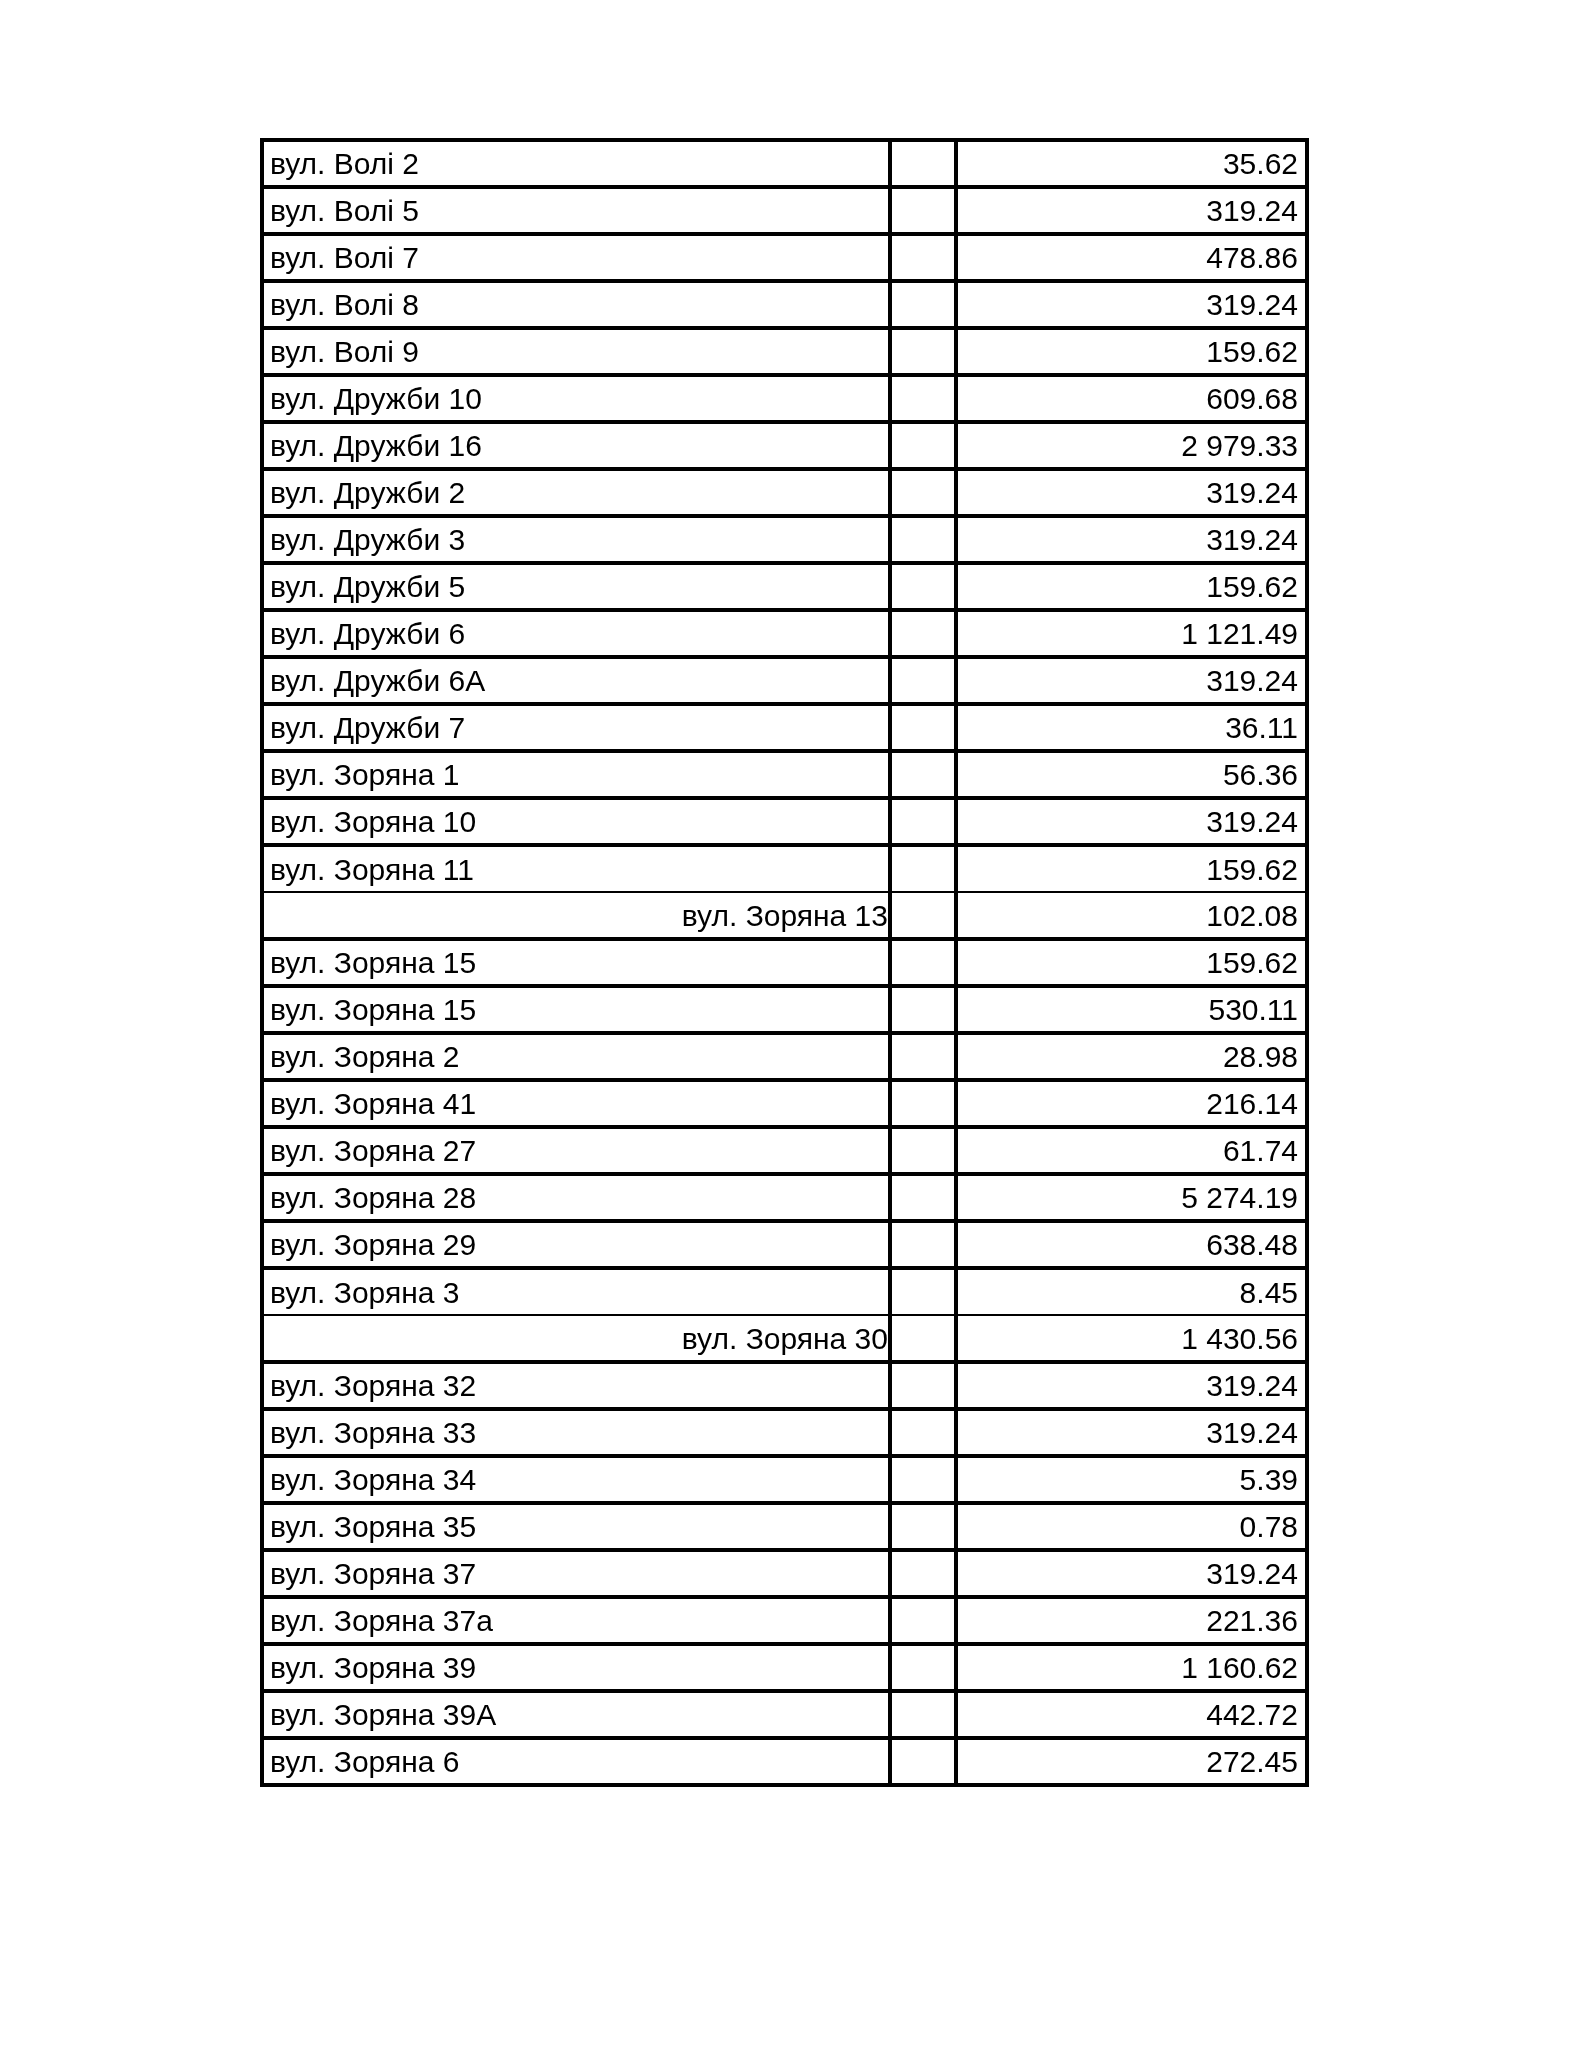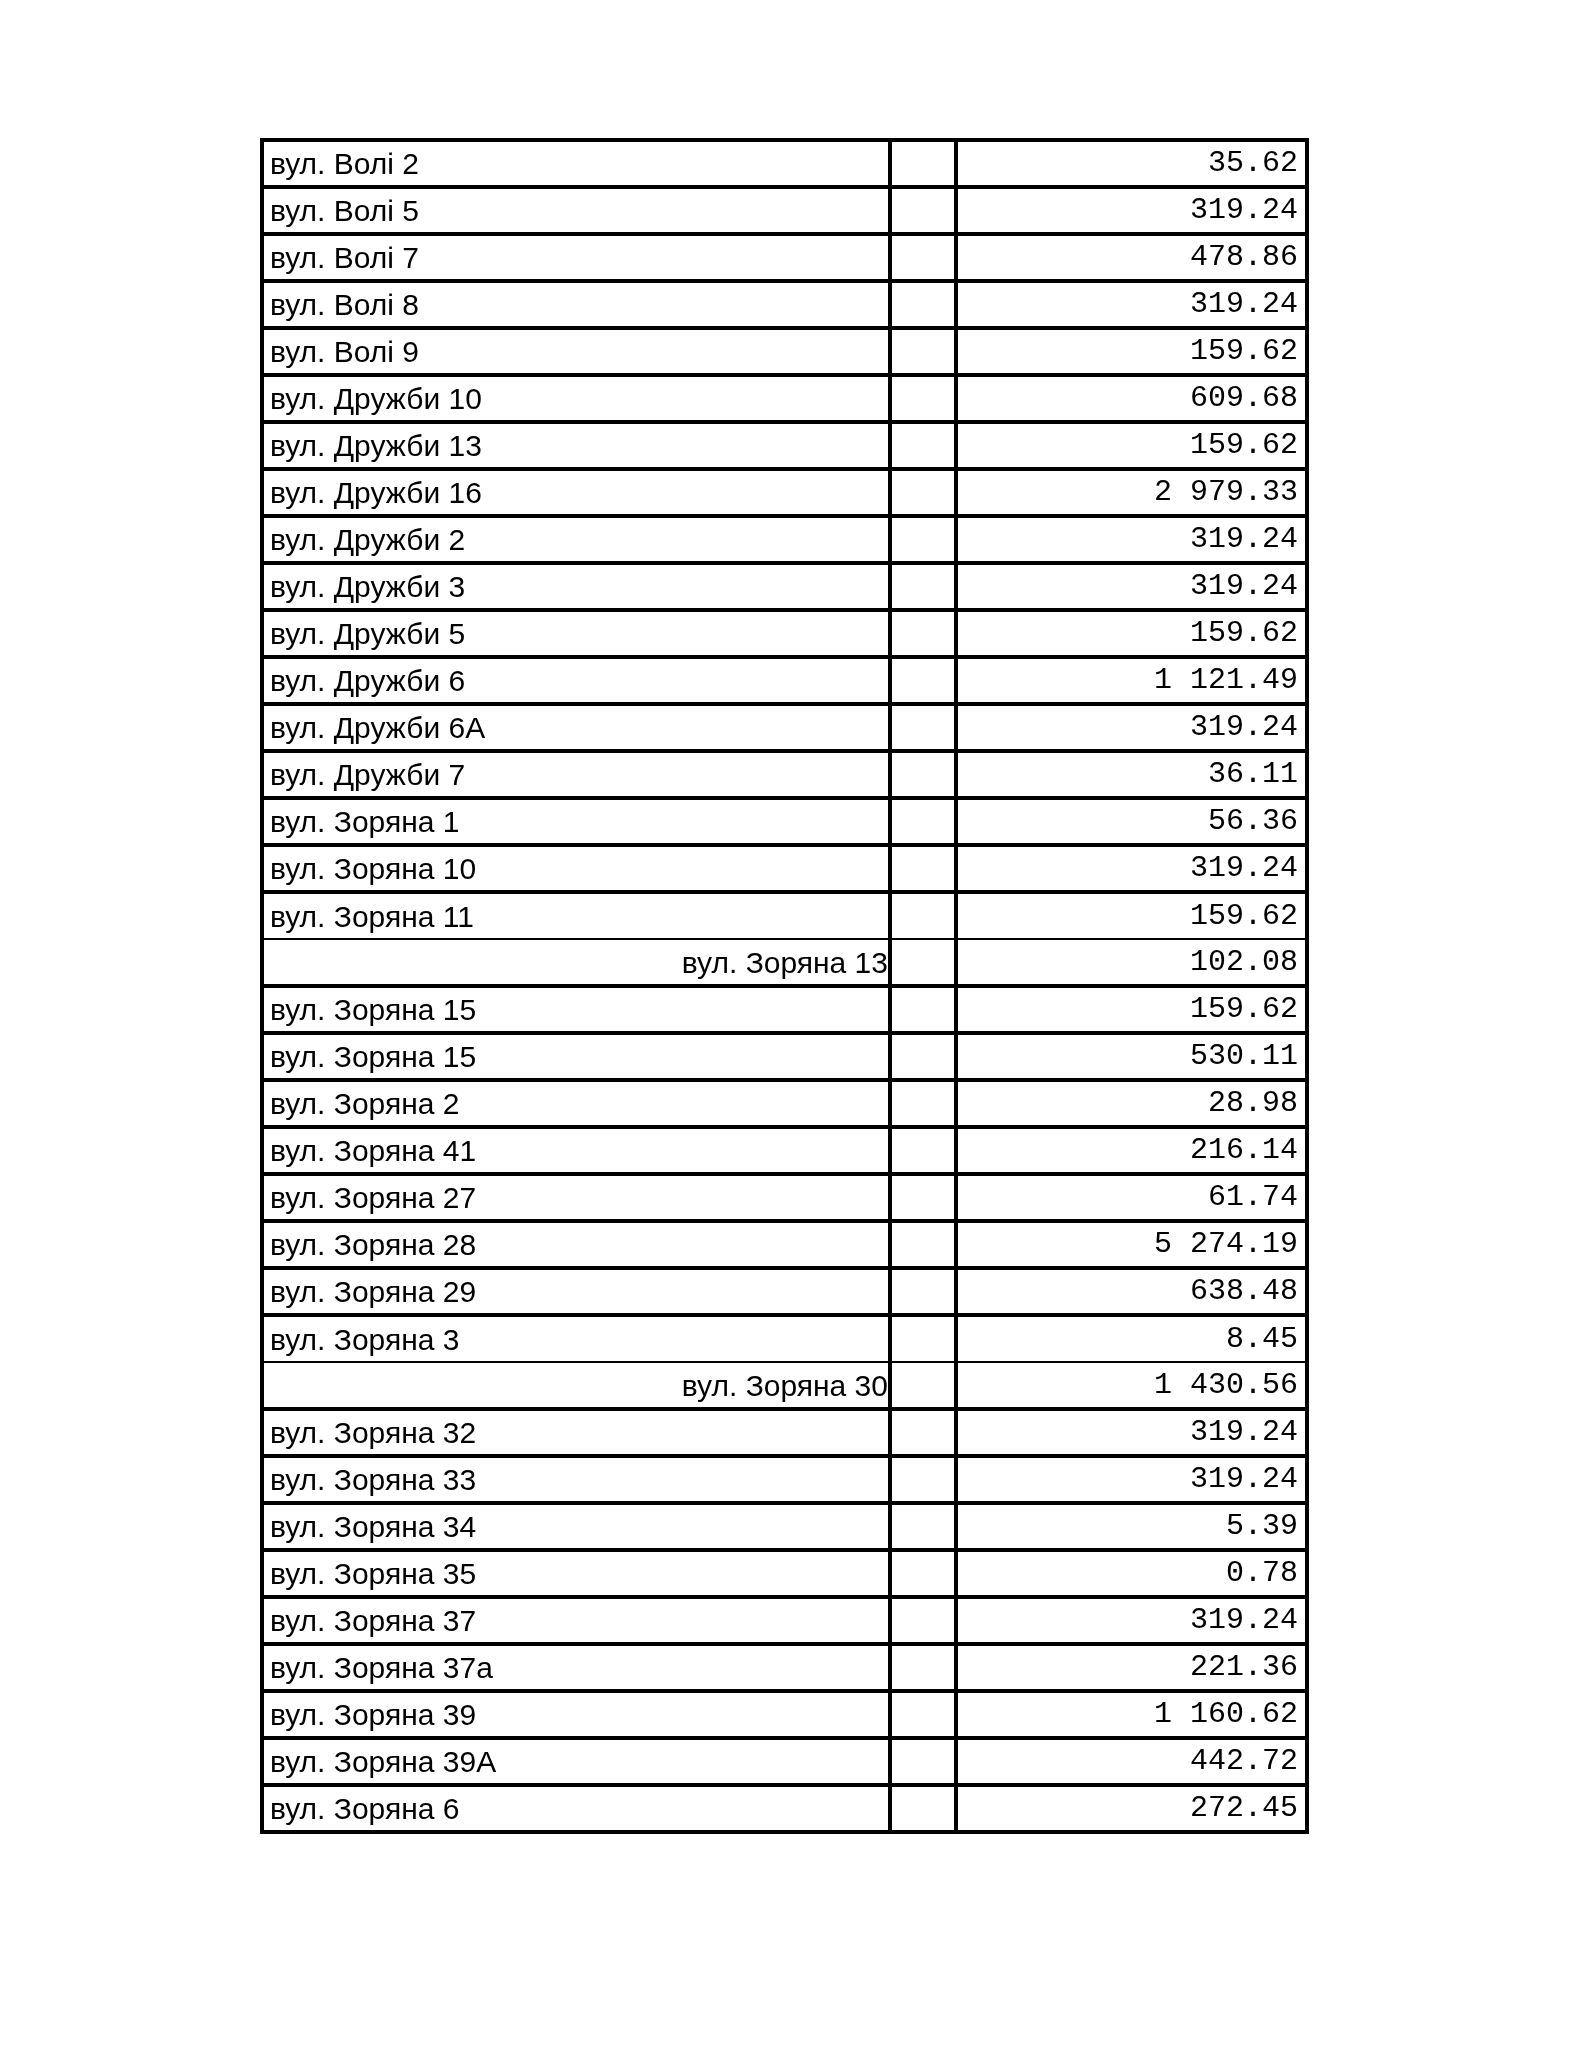--- a/index.html
+++ b/index.html
@@ -52,21 +52,20 @@
   table.sheet td.street {
     text-align: left;
     padding: 0 0 5px 6px;
   }
   table.sheet td.spacer {
     padding: 0;
   }
   table.sheet td.amount {
     text-align: right;
     padding: 0 7px 5px 0;
-    font-family: Liberation Mono, monospace;
   }
 </style>
 </head>
 <body>
 
 <div class="page">
   <table class="sheet">
     <colgroup>
       <col class="c-street">
       <col class="c-spacer">
@@ -97,25 +96,20 @@
           <td class="street">вул. Волі 9</td>
           <td class="spacer"></td>
           <td class="amount">159.62</td>
         </tr>
         <tr>
           <td class="street">вул. Дружби 10</td>
           <td class="spacer"></td>
           <td class="amount">609.68</td>
         </tr>
         <tr>
-          <td class="street">вул. Дружби 13</td>
-          <td class="spacer"></td>
-          <td class="amount">159.62</td>
-        </tr>
-        <tr>
           <td class="street">вул. Дружби 16</td>
           <td class="spacer"></td>
           <td class="amount">2 979.33</td>
         </tr>
         <tr>
           <td class="street">вул. Дружби 2</td>
           <td class="spacer"></td>
           <td class="amount">319.24</td>
         </tr>
         <tr>

